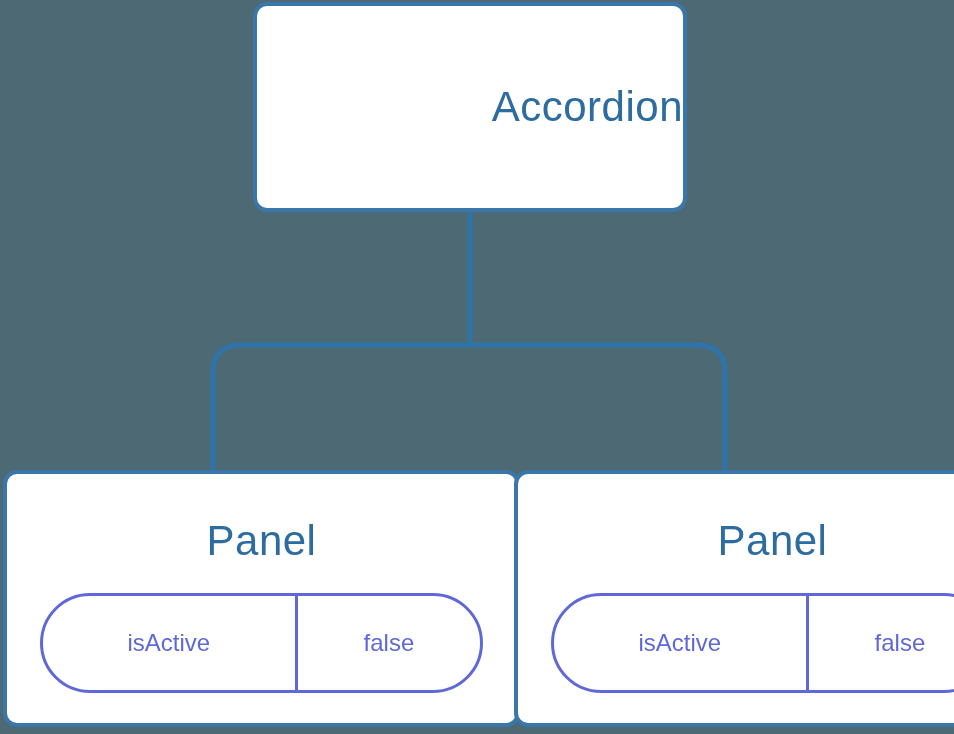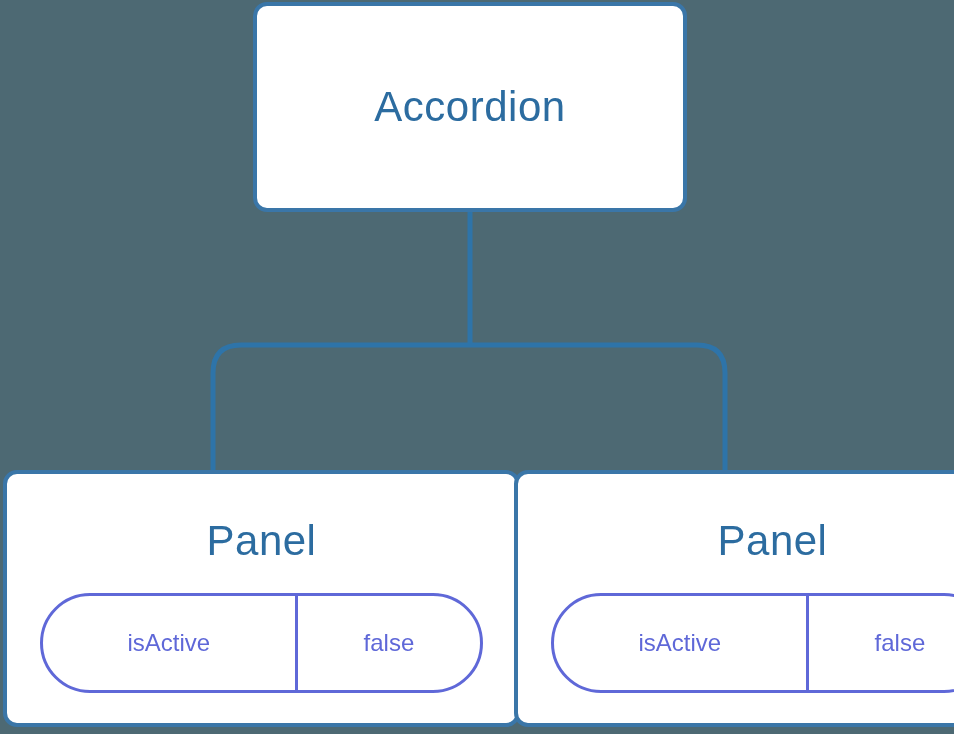--- a/index.html
+++ b/index.html
@@ -21,21 +21,21 @@
     border-radius: 14px;
     box-sizing: border-box;
   }
   #accordion-node {
     left: 253px;
     top: 2px;
     width: 434px;
     height: 210px;
     display: flex;
     align-items: center;
-    justify-content: center;
+    justify-content: flex-end;
   }
   .node-title {
     color: var(--node-text, #2C6CA0);
     font-size: 42px;
     font-weight: 500;
     letter-spacing: 0.5px;
     line-height: 1;
   }
   #connector-svg {
     position: absolute;

